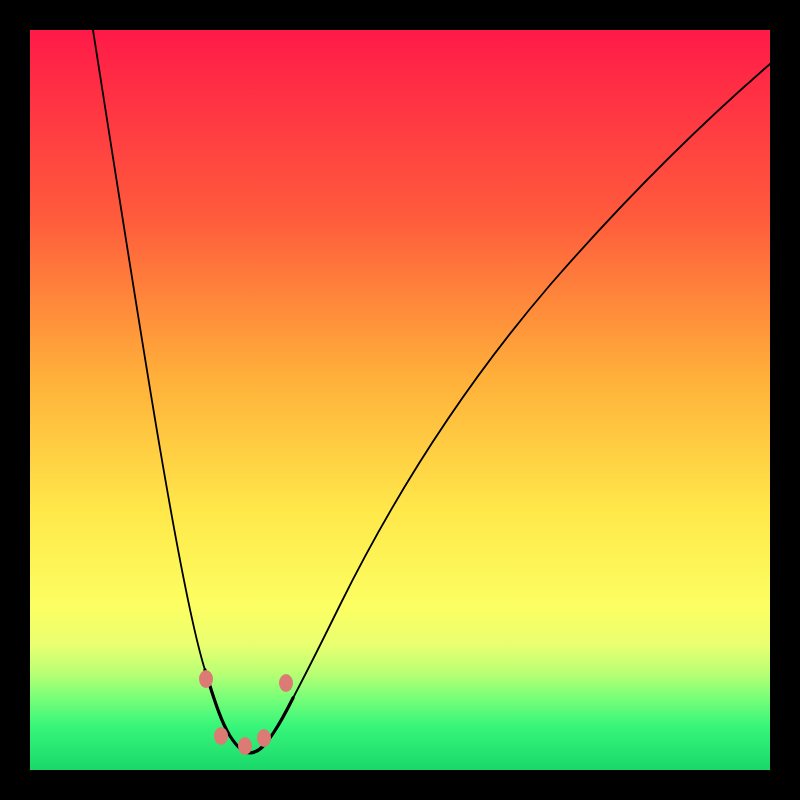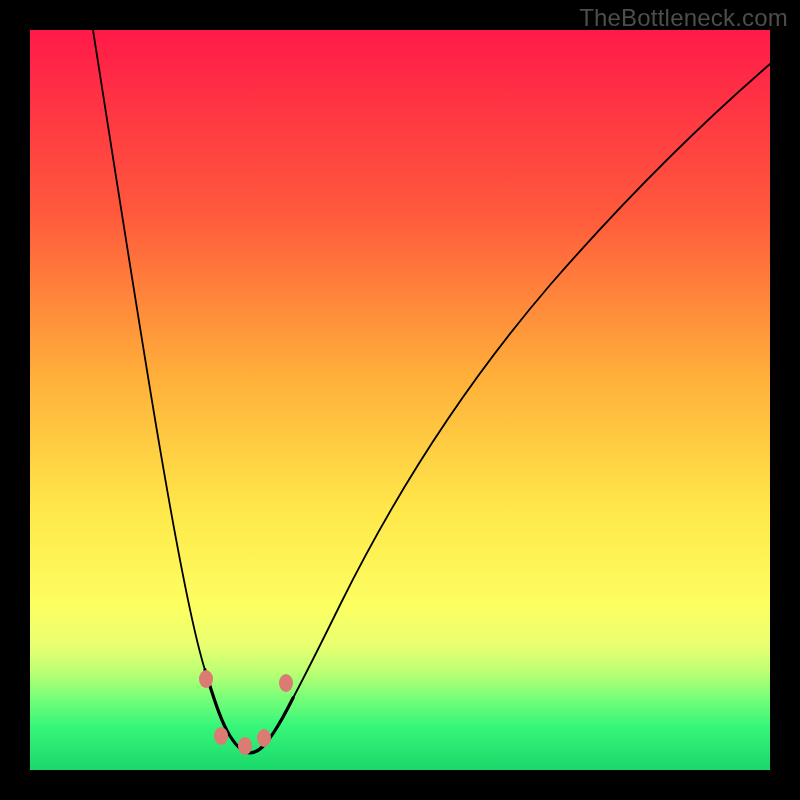--- a/index.html
+++ b/index.html
@@ -56,21 +56,20 @@
     width: 740px;
     height: 740px;
     overflow: visible;
   }
 </style>
 </head>
 <body>
 
 <div class="frame">
 
-  <div class="watermark">TheBottleneck.com</div>
 
   <div class="plot">
 
     <svg class="curve" viewBox="0 0 740 740" preserveAspectRatio="none">
 
       <path fill="none" stroke="#000000" stroke-width="1.8" stroke-linecap="round" d="M 63 0 C 110 300, 150 560, 175 640 C 186 676, 192 693, 200 706 C 207 717, 213 723, 220 723 C 228 723, 235 716, 244 702 C 258 680, 278 640, 310 575 C 360 474, 430 360, 520 255 C 600 163, 672 93, 740 34"></path>
 
       <path fill="none" stroke="#000" stroke-width="3.2" stroke-linecap="round" d="M 175 640 C 186 676, 192 693, 200 706 C 207 717, 213 723, 220 723 C 228 723, 235 716, 244 702 C 250 693, 256 682, 263 668"></path>
 
       <ellipse cy="649" rx="7" ry="9" fill="#db7b74" cx="176"></ellipse>

